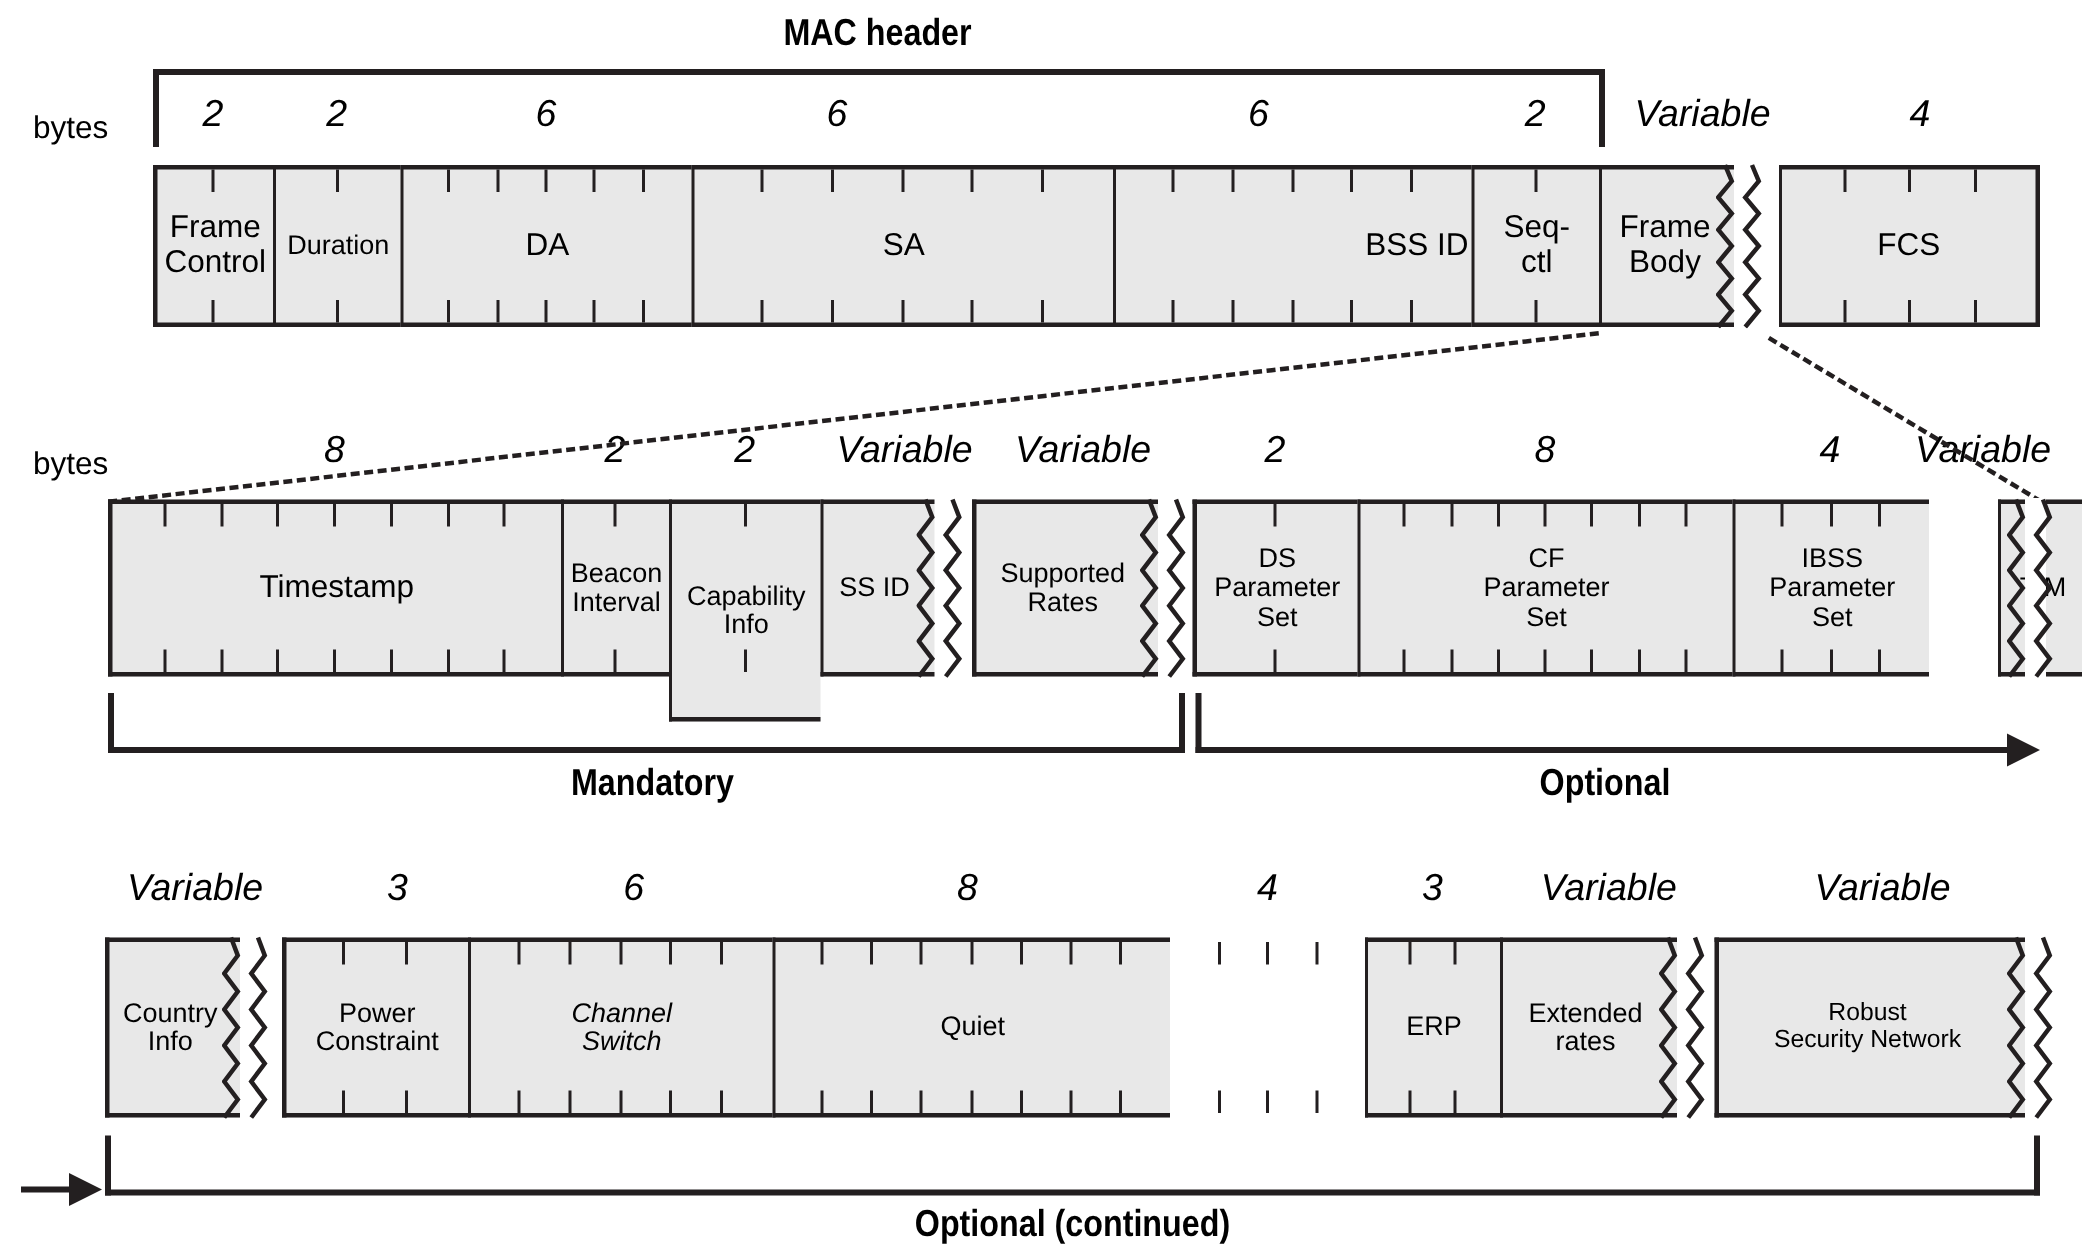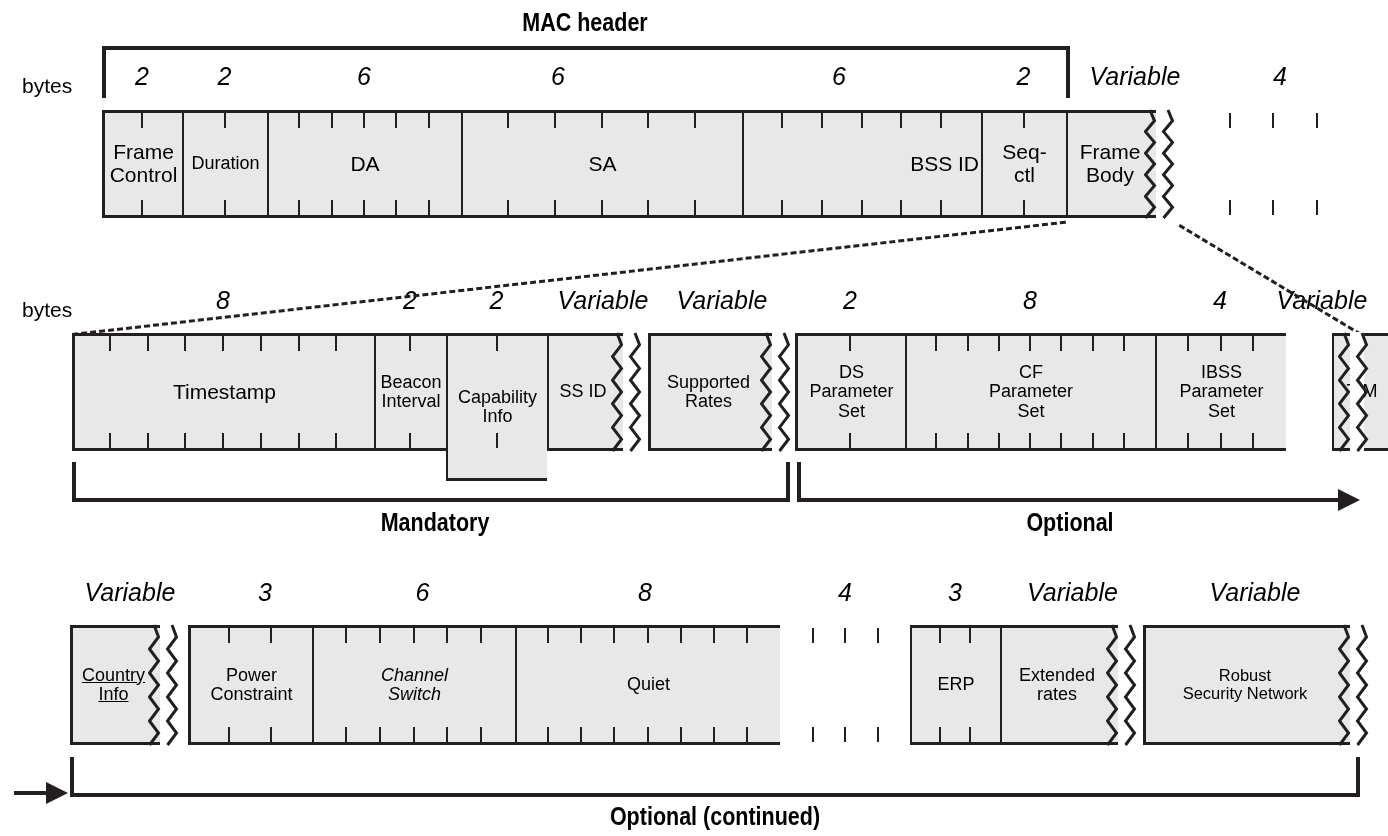--- a/index.html
+++ b/index.html
@@ -155,20 +155,23 @@
     <span class="field-label">BSS ID</span>
   </div>
   <div class="field-box" style="left:981px; top:110px; width:85px; height:108px;">
     <span class="field-label">Seq-
 ctl</span>
   </div>
   <div class="field-box" style="left:1066px; top:110px; width:100px; height:108px;">
     <span class="field-label" style="margin-right:14px;">Frame
 Body</span>
   </div>
+  <div class="field-box closeright" style="left:1186px; top:110px; width:174px; height:108px;">
+    <span class="field-label">FCS</span>
+  </div>
 
   <div class="bytes-label" style="left:22px; top:298px;">bytes</div>
 
   <div class="size-lab" style="left:72px; top:286px; width:302px;">8</div>
   <div class="size-lab" style="left:374px; top:286px; width:72px;">2</div>
   <div class="size-lab" style="left:446px; top:286px; width:101px;">2</div>
   <div class="size-lab" style="left:547px; top:286px; width:112px;">Variable</div>
   <div class="size-lab" style="left:662px; top:286px; width:120px;">Variable</div>
   <div class="size-lab" style="left:795px; top:286px; width:110px;">2</div>
   <div class="size-lab" style="left:905px; top:286px; width:250px;">8</div>
@@ -225,21 +228,21 @@
   <div class="size-lab" style="left:70px; top:578px; width:120px;">Variable</div>
   <div class="size-lab" style="left:195px; top:578px; width:140px;">3</div>
   <div class="size-lab" style="left:335px; top:578px; width:175px;">6</div>
   <div class="size-lab" style="left:510px; top:578px; width:270px;">8</div>
   <div class="size-lab" style="left:780px; top:578px; width:130px;">4</div>
   <div class="size-lab" style="left:910px; top:578px; width:90px;">3</div>
   <div class="size-lab" style="left:1000px; top:578px; width:145px;">Variable</div>
   <div class="size-lab" style="left:1150px; top:578px; width:210px;">Variable</div>
 
   <div class="field-box first" style="left:70px; top:625px; width:100px; height:120px;">
-    <span class="field-label small" style="margin-right:16px;text-decoration:underline;">Country
+    <span class="field-label small" style="margin-right:16px;">Country
 Info</span>
   </div>
   <div class="field-box first" style="left:188px; top:625px; width:124px; height:120px;">
     <span class="field-label small">Power
 Constraint</span>
   </div>
   <div class="field-box" style="left:312px; top:625px; width:203px; height:120px;font-style:italic;">
     <span class="field-label small">Channel
 Switch</span>
   </div>

